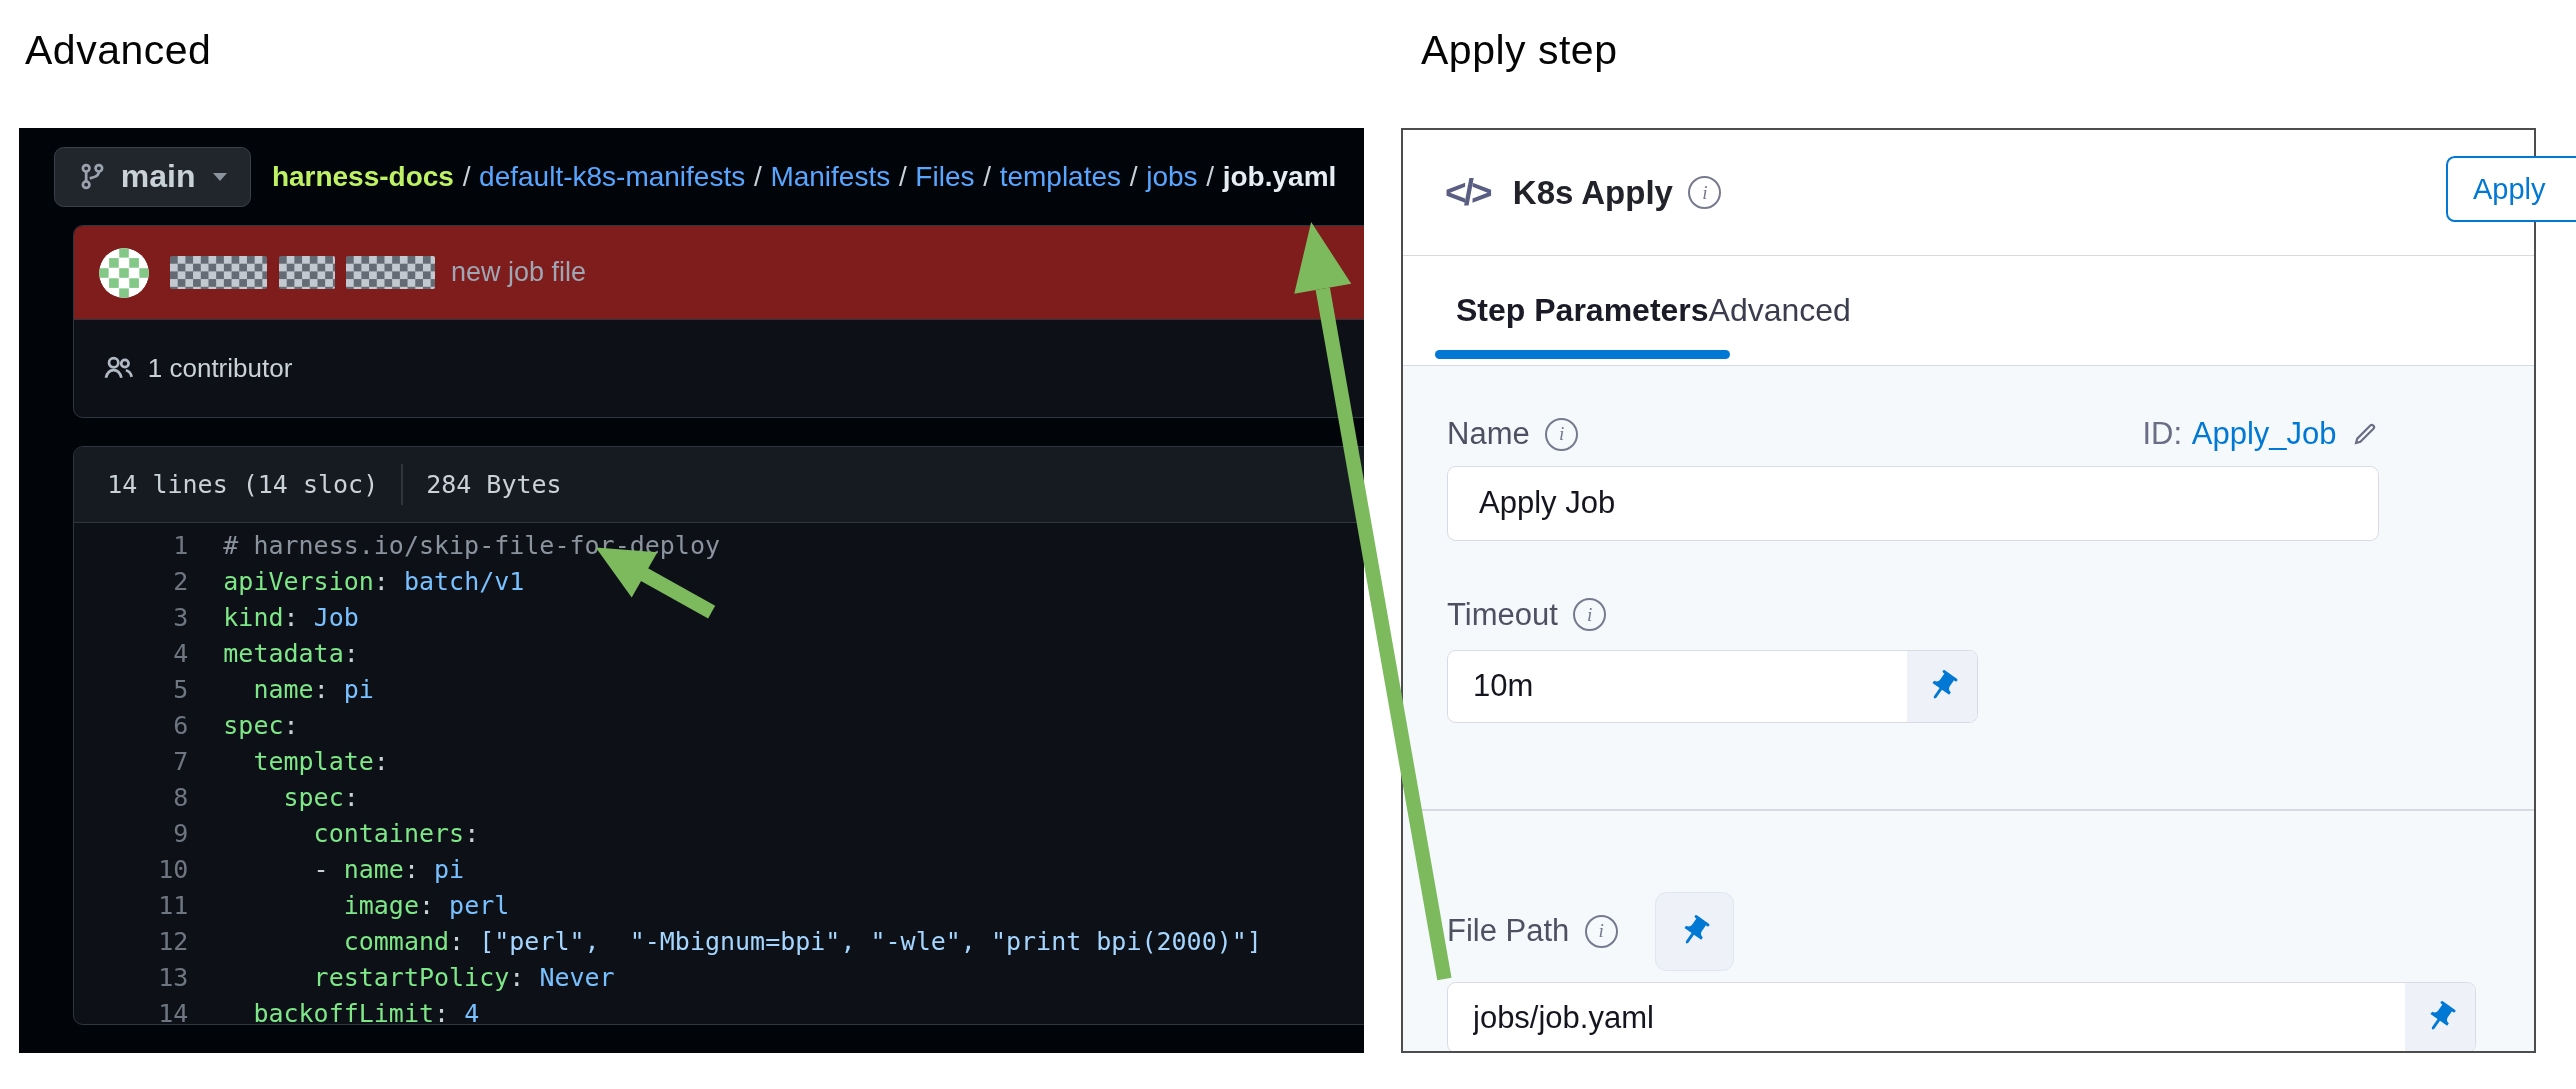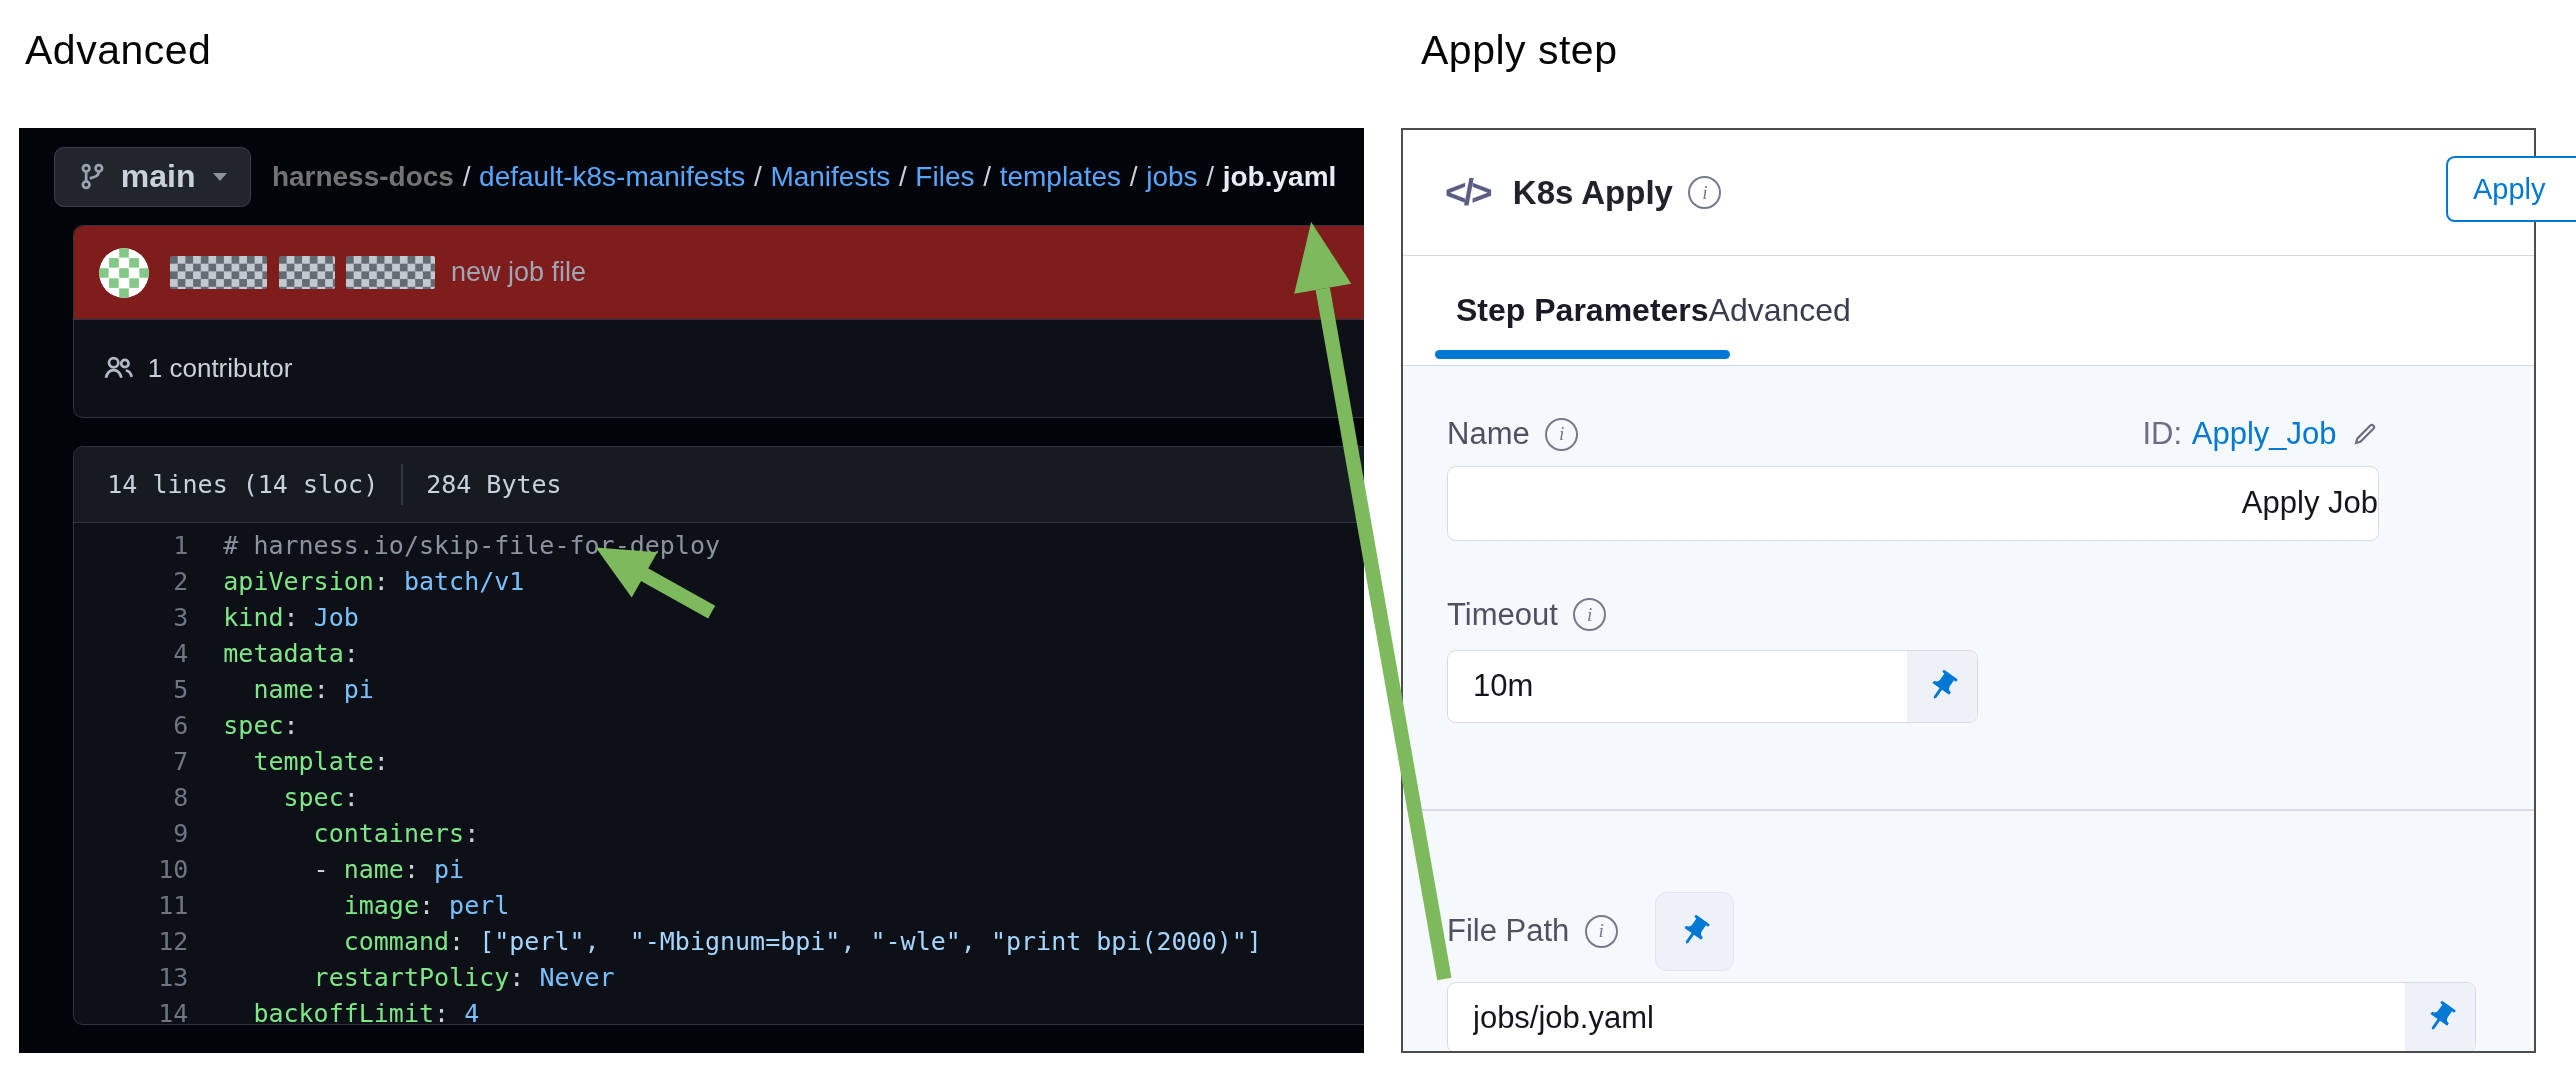--- a/index.html
+++ b/index.html
@@ -13,21 +13,21 @@
   .gh-panel{position:absolute;left:19.3px;top:128px;width:1345px;height:925px;background:#010409;
     overflow:hidden;color:#c9d1d9;}
   .gh-topbar{position:absolute;left:0;top:0;right:0;height:97px;display:flex;align-items:center;padding-left:35px;}
   .branch-btn{display:flex;align-items:center;gap:13.5px;height:60px;padding:0 23px;background:#21262d;
     border:1.9px solid #3a4149;border-radius:9.7px;color:#c9d1d9;font-size:32px;font-weight:700;cursor:pointer;}
   .branch-btn svg{width:29px;height:29px;}
   .caret-down{width:0;height:0;border-left:7.7px solid transparent;border-right:7.7px solid transparent;
     border-top:8.7px solid #8b949e;margin-left:3.9px;}
   .breadcrumb{margin-left:21px;font-size:28px;white-space:nowrap;}
   .breadcrumb .sep{color:#c9d1d9;padding:0 8.7px;}
-  .breadcrumb .repo{color:#737373;font-weight:700;}
+  .breadcrumb .repo{color:#bef264;font-weight:700;}
   .breadcrumb .link{color:#58a6ff;}
   .breadcrumb .file{color:#e6edf3;font-weight:700;}
 
   .commit-box{position:absolute;left:54px;top:97px;width:1371px;height:193px;background:#0d1117;
     border:1.9px solid #30363d;border-radius:9.7px;box-sizing:border-box;overflow:hidden;}
   .commit-header{height:94px;background:#7f1d1d;border-bottom:1.9px solid #30363d;display:flex;
     align-items:center;padding-left:25px;box-sizing:border-box;}
   .avatar{width:50px;height:50px;border-radius:50%;overflow:hidden;flex:0 0 auto;}
   .blur-name{display:flex;gap:11.6px;margin-left:21px;}
   .blur-chunk{height:33px;border-radius:1.9px;
@@ -72,21 +72,21 @@
   .step-form{position:absolute;left:0;top:236px;right:0;bottom:0;background:#f5f9fc;
     padding:0 0 0 44px;box-sizing:border-box;overflow:hidden;}
   .field-label{display:flex;align-items:center;font-size:31px;color:#4f5162;}
   .name-row{width:932px;display:flex;justify-content:space-between;align-items:center;margin-top:50px;}
   .id-block{display:flex;align-items:center;font-size:31px;}
   .id-label{color:#6b6d85;}
   .id-value{color:#0278d5;margin-left:9.7px;cursor:pointer;}
   .pencil{width:29px;height:29px;margin-left:13.5px;cursor:pointer;}
   .text-input{display:block;width:932px;height:75px;margin-top:13.5px;background:#fff;
     border:1.9px solid #d9dae5;border-radius:8.7px;box-sizing:border-box;font-size:31px;color:#15151f;
-    padding:0 0 0 31px;font-family:"Liberation Sans",sans-serif;outline:none;text-align:right;}
+    padding:0 0 0 31px;font-family:"Liberation Sans",sans-serif;outline:none;}
   .label-timeout{margin-top:56px;}
   .input-group{display:flex;align-items:stretch;margin-top:17.4px;height:73px;background:#fff;
     border:1.9px solid #d9dae5;border-radius:8.7px;box-sizing:border-box;overflow:hidden;}
   .ig-input{flex:1;border:none;background:transparent;font-size:31px;color:#15151f;padding-left:25px;
     font-family:"Liberation Sans",sans-serif;outline:none;min-width:0;}
   .ig-pin{width:70px;background:#eef1f7;display:flex;align-items:center;justify-content:center;flex:0 0 auto;cursor:pointer;}
   .ig-pin svg,.pin-btn svg{width:35px;height:35px;}
   .tg{width:531px;gap:21px;}
   .fg{width:1029px;}
   .section-divider{position:absolute;left:15.4px;right:0;top:443px;height:1.9px;background:#d9d9e3;}

